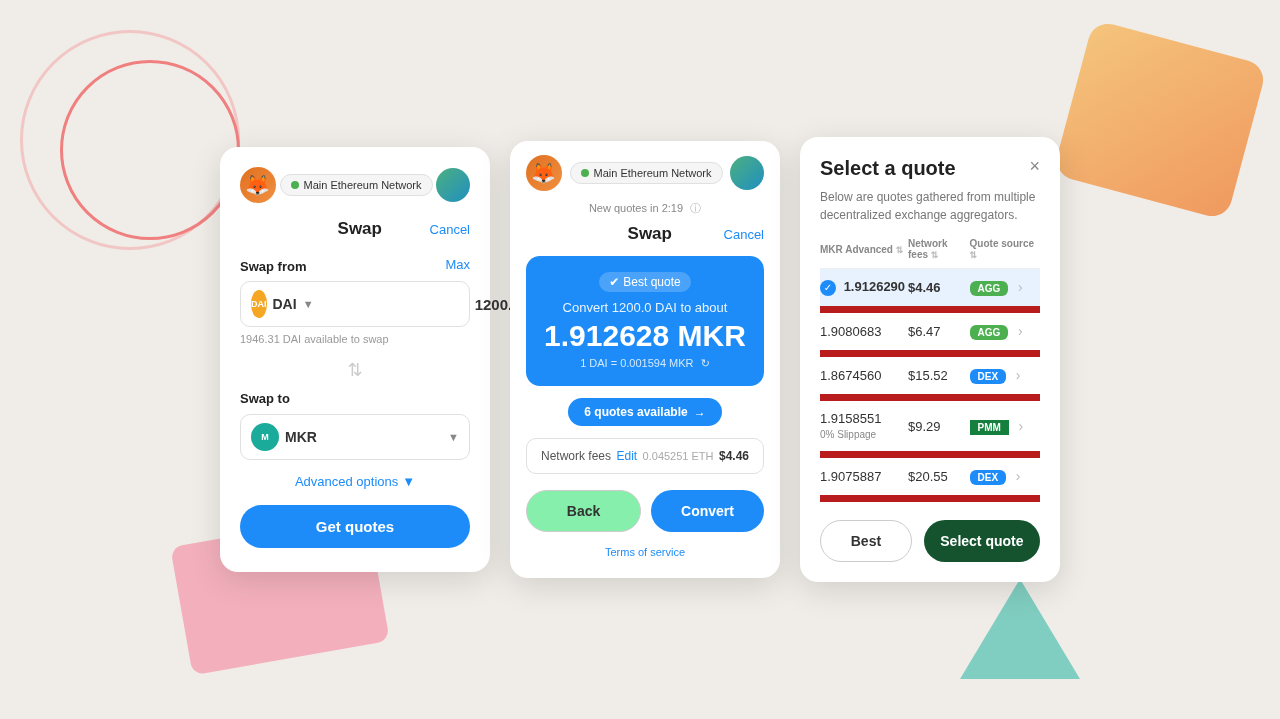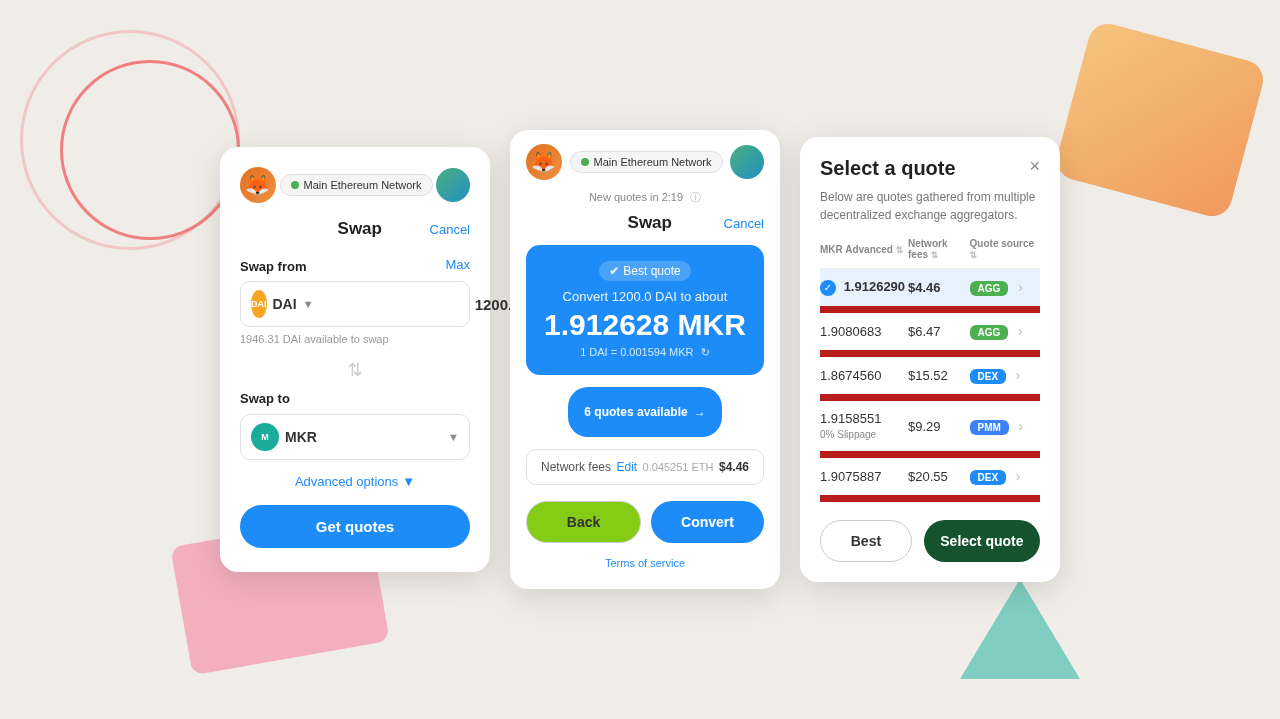--- a/index.html
+++ b/index.html
@@ -279,21 +279,21 @@
     }
     .quotes-available-btn {
       display: flex;
       align-items: center;
       justify-content: center;
       gap: 6px;
       background: #1d8cf8;
       color: #fff;
       border: none;
       border-radius: 20px;
-      padding: 18px 16px;
+      padding: 7px 16px;
       font-size: 12px;
       font-weight: 600;
       margin: 0 auto 12px;
       cursor: pointer;
       width: fit-content;
     }
     .network-fees-row {
       display: flex;
       align-items: center;
       justify-content: space-between;
@@ -317,21 +317,21 @@
       color: #333;
     }
     .panel-2-actions {
       display: flex;
       gap: 10px;
       padding: 0 16px 4px;
     }
     .back-btn {
       flex: 1;
       border: 1.5px solid #ccc;
-      background: #84cc16;
+      background: #86efac;
       border-radius: 30px;
       padding: 12px;
       font-size: 14px;
       font-weight: 600;
       color: #333;
       cursor: pointer;
     }
     .convert-btn {
       flex: 1;
       background: #1d8cf8;
@@ -614,21 +614,21 @@
       </td>
     </tr>
         <tr>
       <td>
         
         <span style="font-weight:400;">1.9158551</span>
         <br><span style="font-size:10px;color:#888;">0% Slippage</span>
       </td>
       <td style="font-weight:400;">$9.29</td>
       <td>
-        <span style="display:inline-block;background:#3b82f6;color:#fff;border-radius:6px;padding:2px 8px;font-size:10px;font-weight:700;">PMM</span>
+        <span style="display:inline-block;background:#15803d;color:#fff;border-radius:0;padding:2px 8px;font-size:10px;font-weight:700;">PMM</span>
         <span style="color:#bbb;font-size:14px;margin-left:6px;">›</span>
       </td>
     </tr>
         <tr>
       <td>
         
         <span style="font-weight:400;">1.9075887</span>
         
       </td>
       <td style="font-weight:400;">$20.55</td>

